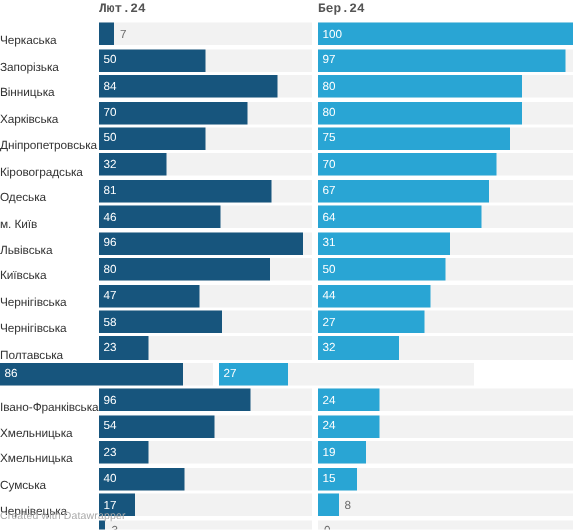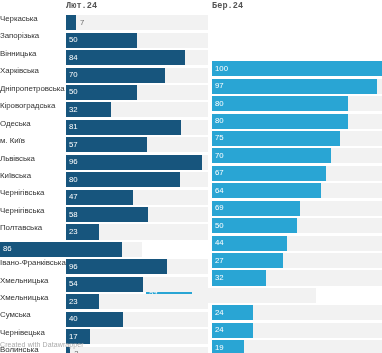--- a/index.html
+++ b/index.html
@@ -40,21 +40,21 @@
   .col-header.c2 { left: 212px; }
 
   
   .rows {
     position: relative;
   }
   .row {
     position: relative;
     height: 17.45px;
     display: flex;
-    align-items: flex-start;
+    align-items: flex-end;
   }
   .row-label {
     width: 66px;
     flex: 0 0 66px;
     font-size: 7.9px;
     color: #333333;
     display: flex;
     align-items: center;
     justify-content: flex-start;
     padding-right: 4px;
@@ -236,21 +236,21 @@
             <div class="bar light" style="width: 113.9px;"></div>
             <span class="val inside">67</span>
           </div>
         </div>
       </div>
       <div class="row">
         <div class="row-label">м. Київ</div>
         <div class="cell c1">
           <div class="track">
             <div class="bar dark" style="width: 80.94px;"></div>
-            <span class="val inside">57</span>
+            <span class="val inside">46</span>
           </div>
         </div>
         <div class="cell gap"></div>
         <div class="cell c2">
           <div class="track">
             <div class="bar light" style="width: 108.8px;"></div>
             <span class="val inside">64</span>
           </div>
         </div>
       </div>
@@ -259,21 +259,21 @@
         <div class="cell c1">
           <div class="track">
             <div class="bar dark" style="width: 136.32px;"></div>
             <span class="val inside">96</span>
           </div>
         </div>
         <div class="cell gap"></div>
         <div class="cell c2">
           <div class="track">
             <div class="bar light" style="width: 88.4px;"></div>
-            <span class="val inside">69</span>
+            <span class="val inside">31</span>
           </div>
         </div>
       </div>
       <div class="row">
         <div class="row-label">Київська</div>
         <div class="cell c1">
           <div class="track">
             <div class="bar dark" style="width: 113.6px;"></div>
             <span class="val inside">80</span>
           </div>

